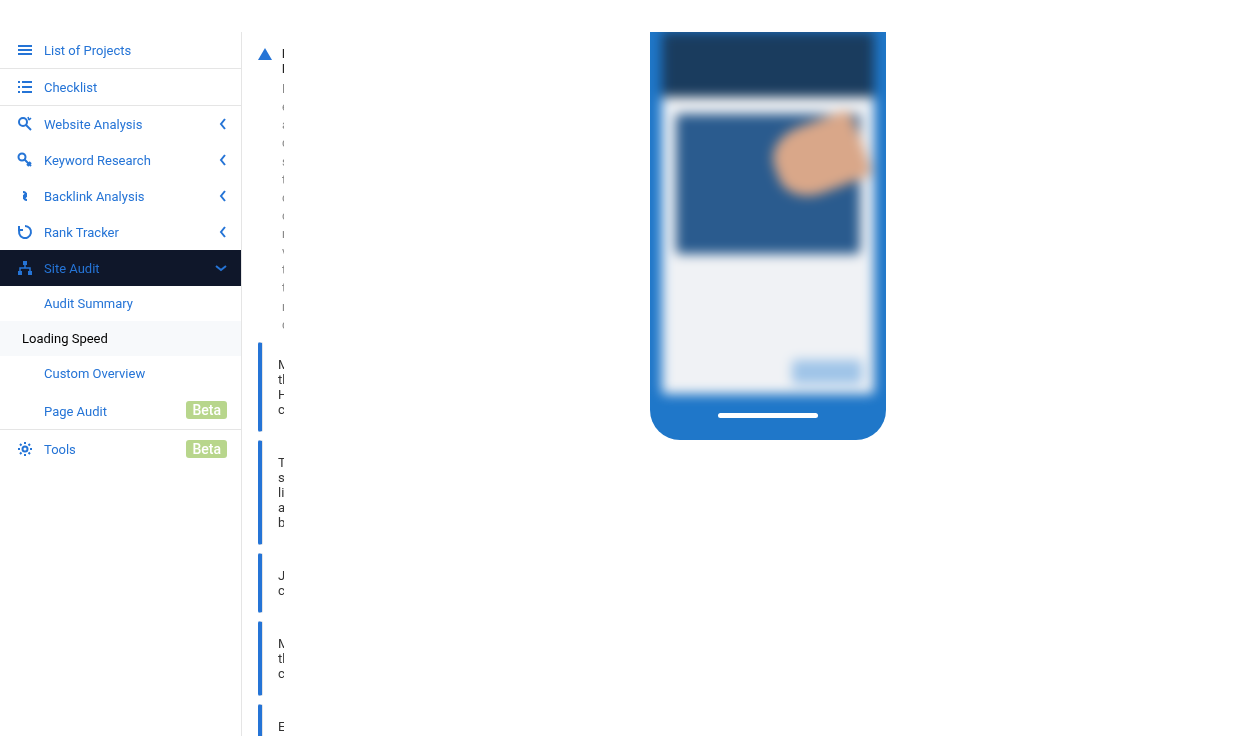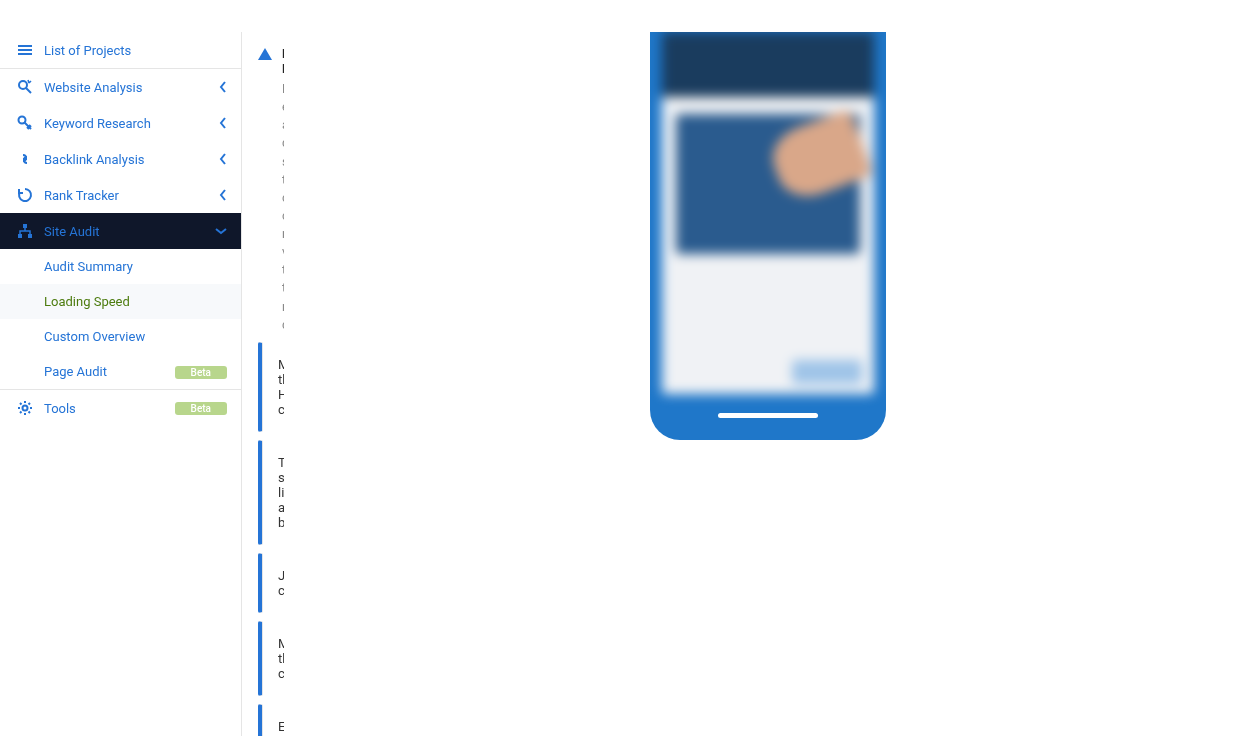--- a/index.html
+++ b/index.html
@@ -8,22 +8,22 @@
 
 
 .sidebar { width: 242px; border-right: 1px solid #e5e5e5; background: #fff; flex-shrink: 0; }
 .nav-item { display: flex; align-items: center; padding: 10px 14px; color: #2574d6; cursor: pointer; font-size: 13px; position: relative; }
 .nav-item.top { border-bottom: 1px solid #e5e5e5; }
 .nav-item .icon-slot { width: 22px; display: flex; align-items: center; justify-content: center; margin-right: 8px; }
 .nav-item .chev { margin-left: auto; color: #2574d6; }
 .nav-item.expandable { }
 .nav-item.active-parent { background: #0f172a; }
 .nav-sub { padding: 10px 14px 10px 44px; color: #2574d6; cursor: pointer; font-size: 13px; display: flex; align-items: flex-end; }
-.nav-sub.active { color: #4d7c0f; background: #f7f9fb; }
-.badge { margin-left: auto; background: #b8d68c; color: #fff; font-size: 10px; padding: 1px 16px; border-radius: 3px; font-weight: 500; }
+.nav-sub.active { color: #000000; background: #f7f9fb; padding-left: 22px; }
+.badge { margin-left: auto; background: #b8d68c; color: #fff; font-size: 14px; padding: 1px 6px; border-radius: 3px; font-weight: 500; }
 .sidebar-divider { border-top: 1px solid #e5e5e5; }
 
 
 .main { flex: 1; padding: 0 26px 20px 16px; overflow-y: auto; width: 680px; max-width: 680px; flex-grow: 0; }
 .section-head { display: flex; align-items: flex-start; padding: 14px 0 8px 0; gap: 10px; }
 .section-head .tri { width: 0; height: 0; border-left: 7px solid transparent; border-right: 7px solid transparent; margin-top: 2px; flex-shrink: 0; }
 .tri.blue { border-bottom: 12px solid #2574d6; }
 .section-title { font-weight: 700; font-size: 13px; color: #222; }
 .section-desc { color: #888; font-size: 12.5px; margin-top: 4px; line-height: 1.45; }
 
@@ -53,20 +53,28 @@
 
   <div class="sidebar">
     <div class="nav-item top">
       <span class="icon-slot">
         <svg class="ico" viewBox="0 0 16 16">
             <path fill="#2574d6" d="M1 3h14v2H1zM1 7h14v2H1zM1 11h14v2H1z"></path>
           </svg>
       </span>
       <span>List of Projects</span>
     </div>
+    <div class="nav-item top">
+      <span class="icon-slot">
+        <svg class="ico" viewBox="0 0 16 16">
+            <path fill="#2574d6" d="M1 2h2v2H1zM5 2h10v2H5zM1 7h2v2H1zM5 7h10v2H5zM1 12h2v2H1zM5 12h10v2H5z"></path>
+          </svg>
+      </span>
+      <span>Checklist</span>
+    </div>
 
     <div class="nav-item expandable">
       <span class="icon-slot">
         <svg class="ico" viewBox="0 0 16 16">
             <circle cx="6" cy="6" r="4" fill="none" stroke="#2574d6" stroke-width="2"></circle>
             <path d="M9 9l5 5" stroke="#2574d6" stroke-width="2"></path>
             <path d="M11 1l1 3M14 2l-2 2" stroke="#2574d6" stroke-width="1.5"></path>
           </svg>
       </span>
       <span>Website Analysis</span>

